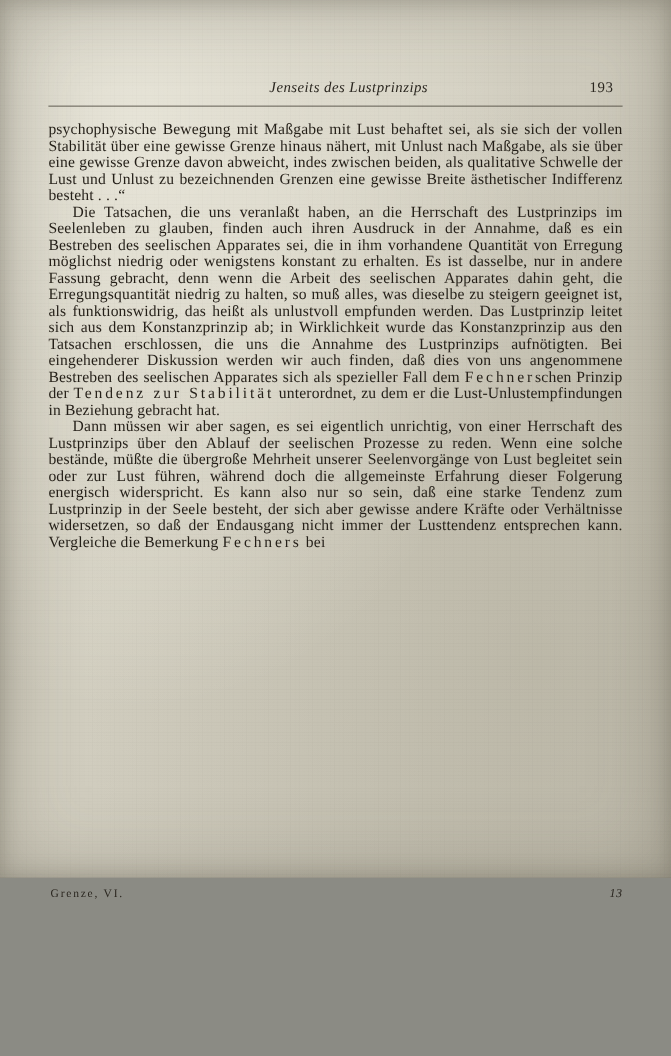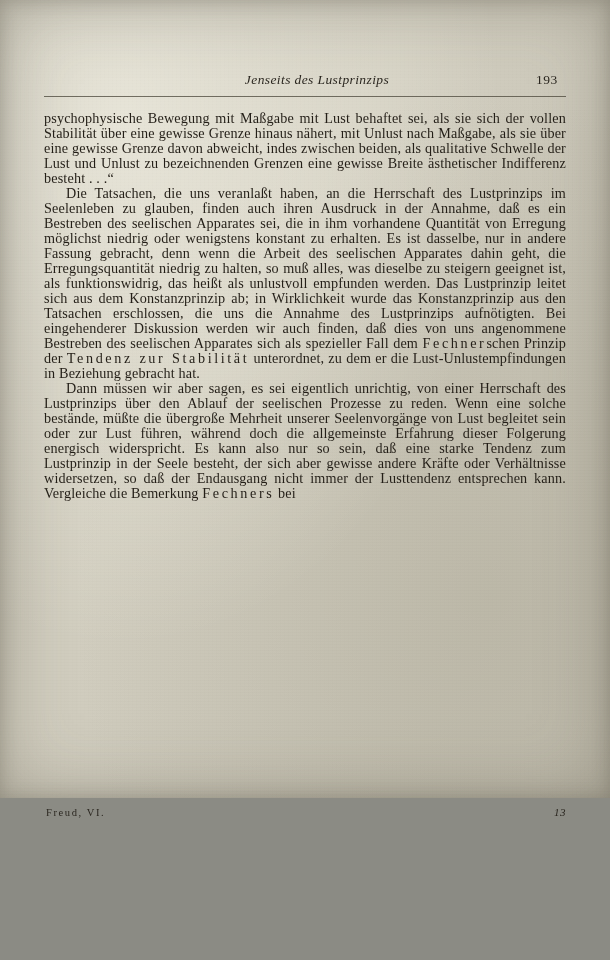--- a/index.html
+++ b/index.html
@@ -129,19 +129,19 @@
       <p>psychophysische Bewegung mit Maßgabe mit Lust behaftet sei, als sie sich der vollen Stabilität über eine gewisse Grenze hinaus nähert, mit Unlust nach Maßgabe, als sie über eine gewisse Grenze davon abweicht, indes zwischen beiden, als qualitative Schwelle der Lust und Unlust zu bezeichnenden Grenzen eine gewisse Breite ästhetischer Indifferenz besteht . . .“</p>
 
       <p class="indent"><span>Die Tatsachen, die uns veranlaßt haben, an die Herrschaft des Lustprinzips im Seelenleben zu glauben, finden auch ihren Ausdruck in der Annahme, daß es ein Bestreben des seelischen Apparates sei, die in ihm vorhandene Quantität von Erregung möglichst niedrig oder wenigstens konstant zu erhalten. Es ist dasselbe, nur in andere Fassung gebracht, denn wenn die Arbeit des seelischen Apparates dahin geht, die Erregungsquantität niedrig zu halten, so muß alles, was dieselbe zu steigern geeignet ist, als funktionswidrig, das heißt als unlustvoll empfunden werden. Das Lustprinzip leitet sich aus dem Konstanzprinzip ab; in Wirklichkeit wurde das Konstanzprinzip aus den Tatsachen erschlossen, die uns die Annahme des Lustprinzips aufnötigten. Bei eingehenderer Diskussion werden wir auch finden, daß dies von uns angenommene Bestreben des seelischen Apparates sich als spezieller Fall dem </span><span class="sp">Fechner</span><span>schen Prinzip der </span><span class="sp">Tendenz zur Stabilität</span><span> unterordnet, zu dem er die Lust-Unlustempfindungen in Beziehung gebracht hat.</span></p>
 
       <p class="indent"><span>Dann müssen wir aber sagen, es sei eigentlich unrichtig, von einer Herrschaft des Lustprinzips über den Ablauf der seelischen Prozesse zu reden. Wenn eine solche bestände, müßte die übergroße Mehrheit unserer Seelenvorgänge von Lust begleitet sein oder zur Lust führen, während doch die allgemeinste Erfahrung dieser Folgerung energisch widerspricht. Es kann also nur so sein, daß eine starke Tendenz zum Lustprinzip in der Seele besteht, der sich aber gewisse andere Kräfte oder Verhältnisse widersetzen, so daß der Endausgang nicht immer der Lusttendenz entsprechen kann. Vergleiche die Bemerkung </span><span class="sp">Fechners</span><span> bei</span></p>
 
     </div>
   </div>
 
   <div class="footer">
-    <div class="sig">Freud, VI.</div>
+    <div class="sig">Grenze, VI.</div>
     <div class="sheetnum">13</div>
   </div>
 
   <div class="grain"></div>
   <div class="vignette"></div>
 </div>
 
 </body></html>

